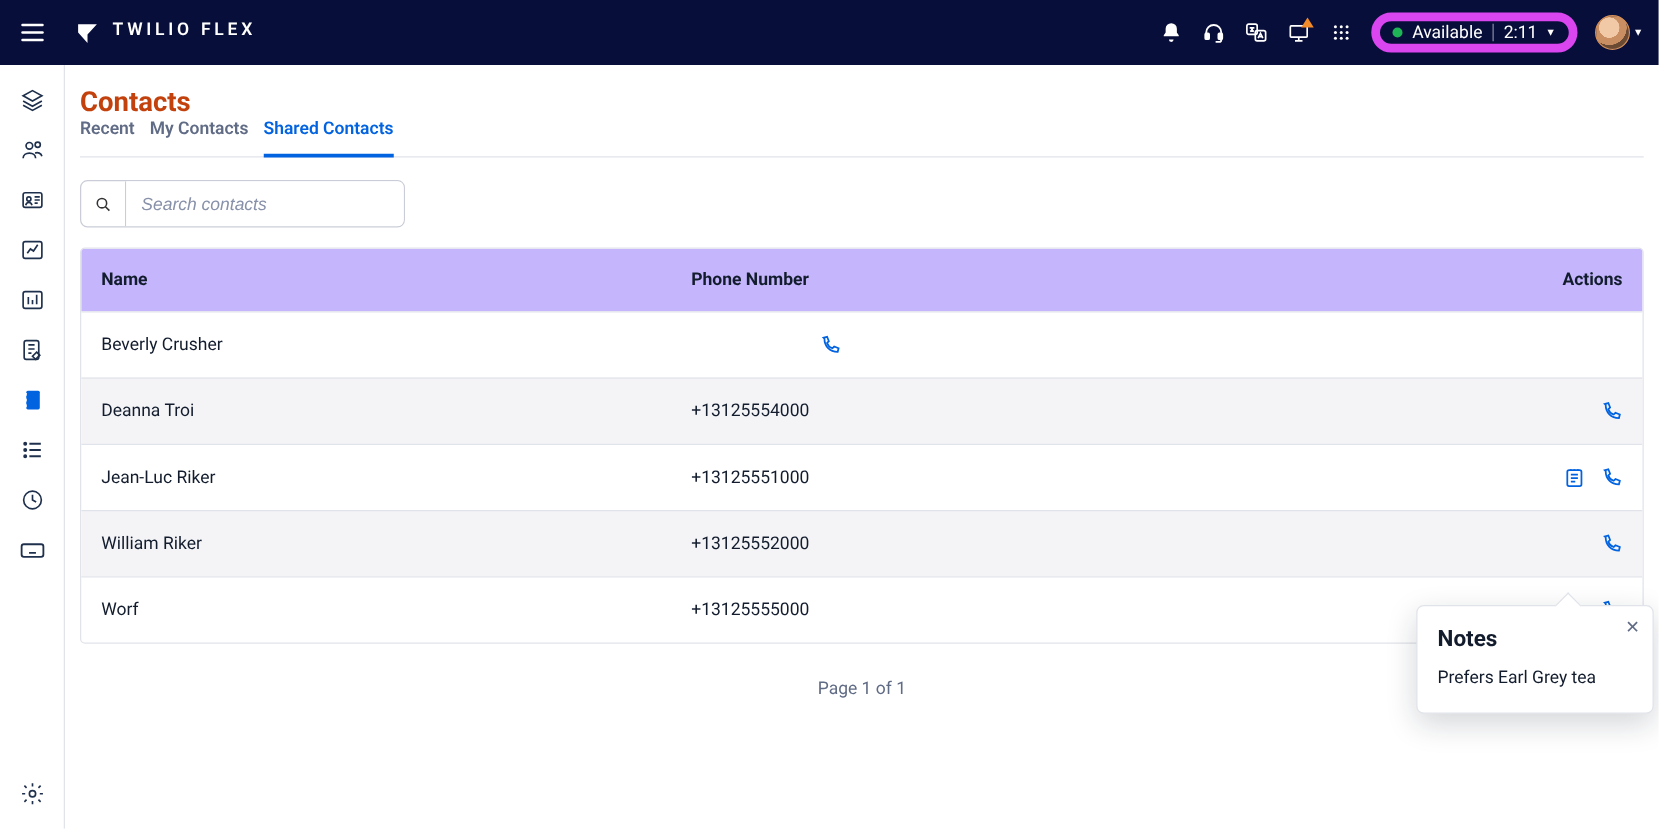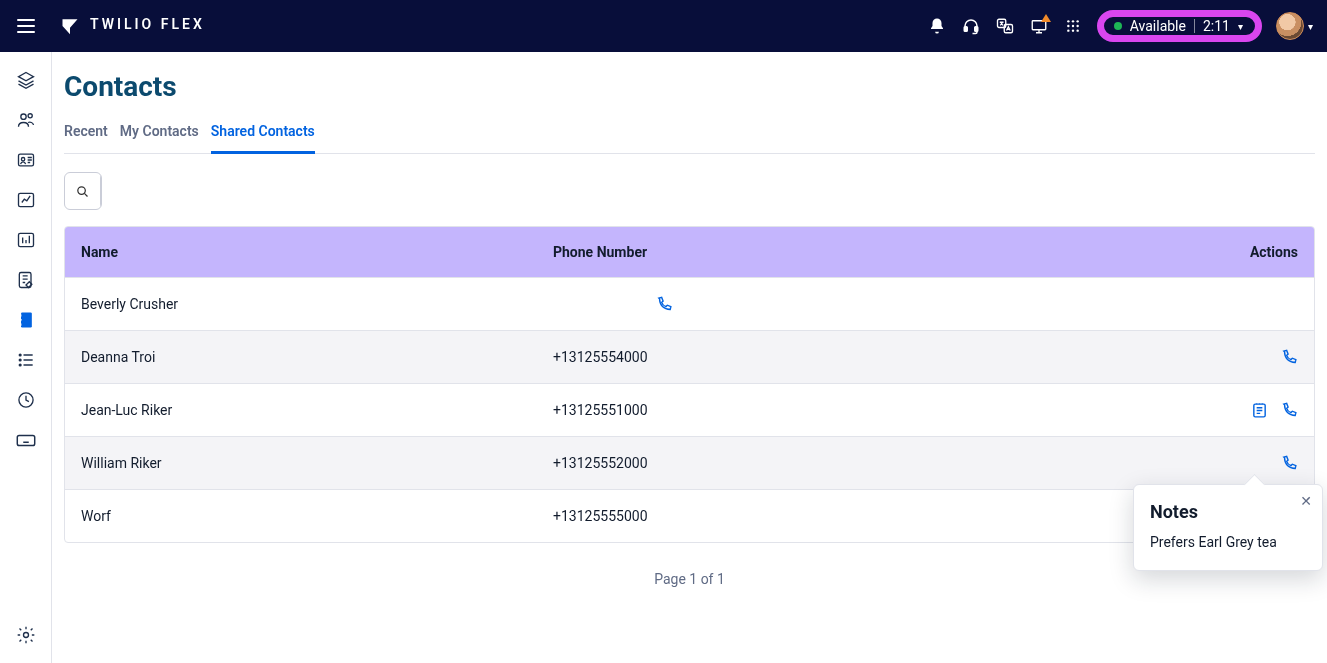--- a/index.html
+++ b/index.html
@@ -19,21 +19,21 @@
     .avatar { width:28px; height:28px; border-radius:50%; background: radial-gradient(circle at 40% 35%, #f1c9a6 0 35%, #c98f62 36% 60%, #6b4a34 61% 100%); border:1px solid #d28f5a; }
     .avatar-wrap { display:flex; align-items:center; gap:4px; cursor:pointer; }
 
     .body { display:flex; height: calc(100% - 52px); }
     .sidebar { width:52px; border-right:1px solid #e1e3ea; display:flex; flex-direction:column; align-items:center; padding-top:14px; gap:12px; color:#333; }
     .sidebar .spacer { flex:1; }
     .sidebar .sic { width:28px; height:28px; display:flex; align-items:center; justify-content:center; cursor:pointer; border-radius:4px; color:#1f304c; }
     .sidebar .sic.active { color:#0263e0; }
 
     .main { flex:1; padding: 18px 12px 0 12px; position:relative; overflow:auto; }
-    .page-title { font-size:28px; font-weight:700; color:#0c4a6e; margin-bottom:20px; }
+    .page-title { font-size:22px; font-weight:700; color:#c2410c; }
     .tabs { display:flex; gap:12px; border-bottom:1px solid #e1e3ea; font-size:14px; }
     .tab { padding-bottom:12px; font-weight:600; color:#606b85; cursor:pointer; }
     .tab.active { color:#0263e0; border-bottom:3px solid #0263e0; margin-bottom:-1px; }
 
     .search-wrap { margin-top:18px; display:flex; align-items:center; }
     .search-box { display:flex; align-items:center; border:1px solid #cacdd8; border-radius:6px; overflow:hidden; height:38px; }
     .search-ic { width:36px; height:100%; display:flex; align-items:center; justify-content:center; border-right:1px solid #cacdd8; color:#333; }
     .search-input { border:none; outline:none; height:100%; width:222px; padding:0 12px; font-size:14px; font-style:italic; color:#606b85; }
     .search-input::placeholder { color:#8891aa; font-style:italic; }
 
@@ -223,20 +223,21 @@
     </div>
 
     <div class="search-wrap">
       <div class="search-box">
         <div class="search-ic">
           <svg viewBox="0 0 24 24" width="15" height="15" fill="none" stroke="currentColor" stroke-width="2">
               <circle cx="10.5" cy="10.5" r="6"></circle>
               <path d="M20 20l-5-5"></path>
             </svg>
         </div>
+        <input class="search-input" type="text" placeholder="Search contacts" value="" style="">
       </div>
     </div>
 
     <div class="table">
       <div class="thead">
         <div class="col-name">Name</div>
         <div class="col-phone">Phone Number</div>
         <div class="col-actions">Actions</div>
       </div>
 

